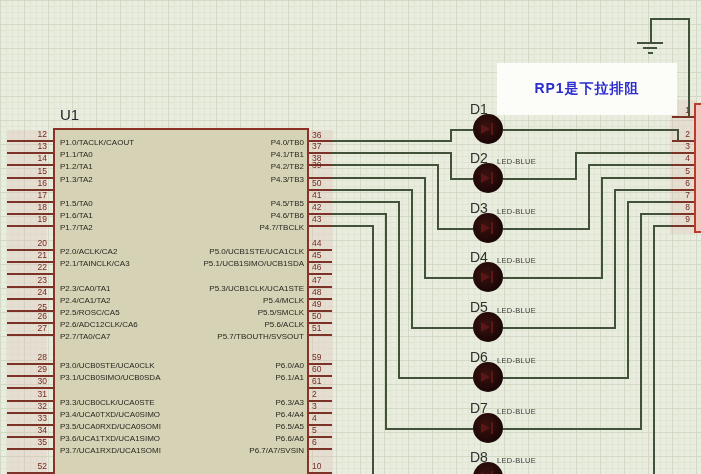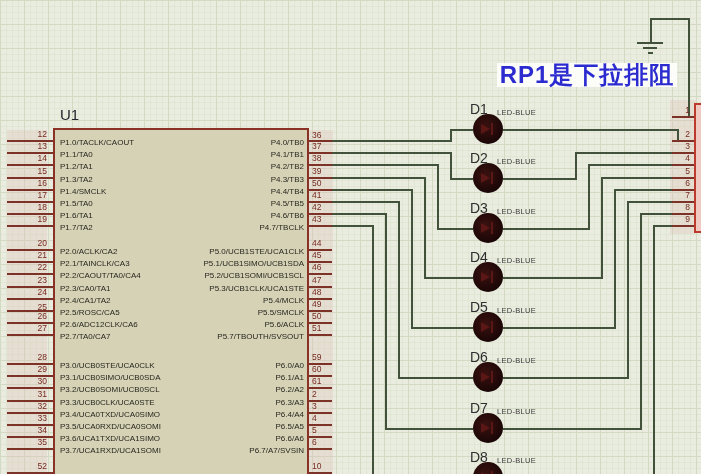--- a/index.html
+++ b/index.html
@@ -31,23 +31,23 @@
     background:radial-gradient(circle at 42% 40%, #3a1210 0%, #1a0606 72%);}
   .led .tri{position:absolute;left:8px;top:10px;width:0;height:0;
     border-top:5px solid transparent;border-bottom:5px solid transparent;border-left:9px solid #5a1715;}
   .led .bar{position:absolute;left:18px;top:9px;width:2px;height:12px;background:#5a1715;}
   .dref{position:absolute;left:470px;font-size:14px;color:#2e2e2e;}
   .dtype{position:absolute;left:497px;font-size:7.5px;color:#3c3c3c;letter-spacing:0.3px;}
   .rp1-body{position:absolute;left:694px;top:103px;width:7px;height:130px;box-sizing:border-box;
     background:#f0c9c0;border:2px solid #bb3a2c;border-right:none;}
   .rp1-no{position:absolute;left:676px;width:14px;text-align:right;font-size:8.5px;line-height:10px;color:#74291f;}
   .gbar{position:absolute;background:#42523a;height:2px;}
-  .ann{position:absolute;left:497px;top:63px;width:180px;height:24px;background:#fcfdf9;
+  .ann{position:absolute;left:497px;top:63px;width:180px;height:52px;background:#fcfdf9;
     display:flex;align-items:center;justify-content:center;
-    font-size:24px;font-weight:bold;color:#2b2bd0;letter-spacing:1px;white-space:nowrap;text-align:right;}
+    font-size:14px;font-weight:bold;color:#2b2bd0;letter-spacing:1px;white-space:nowrap;text-align:right;}
 </style>
 </head>
 <body>
 
 <div class="stage">
 
   <div class="tint" style="left:7px;top:130px;width:40px;height:344px"></div>
   <div class="tint" style="left:309px;top:130px;width:24px;height:344px"></div>
   <div class="tint" style="left:670px;top:100px;width:26px;height:134px"></div>
 
@@ -184,48 +184,40 @@
         <span>P4.1/TB1</span>
       </div>
     <div class="crow" style="top:30px">
         <span>P1.2/TA1</span>
         <span>P4.2/TB2</span>
       </div>
     <div class="crow" style="top:43px">
         <span>P1.3/TA2</span>
         <span>P4.3/TB3</span>
       </div>
-    <div class="crow" style="top:55px">
-        <span>P1.4/SMCLK</span>
-        <span>P4.4/TB4</span>
-      </div>
     <div class="crow" style="top:67px">
         <span>P1.5/TA0</span>
         <span>P4.5/TB5</span>
       </div>
     <div class="crow" style="top:79px">
         <span>P1.6/TA1</span>
         <span>P4.6/TB6</span>
       </div>
     <div class="crow" style="top:91px">
         <span>P1.7/TA2</span>
         <span>P4.7/TBCLK</span>
       </div>
     <div class="crow" style="top:115px">
         <span>P2.0/ACLK/CA2</span>
         <span>P5.0/UCB1STE/UCA1CLK</span>
       </div>
     <div class="crow" style="top:127px">
         <span>P2.1/TAINCLK/CA3</span>
         <span>P5.1/UCB1SIMO/UCB1SDA</span>
       </div>
-    <div class="crow" style="top:139px">
-        <span>P2.2/CAOUT/TA0/CA4</span>
-        <span>P5.2/UCB1SOMI/UCB1SCL</span>
-      </div>
     <div class="crow" style="top:152px">
         <span>P2.3/CA0/TA1</span>
         <span>P5.3/UCB1CLK/UCA1STE</span>
       </div>
     <div class="crow" style="top:164px">
         <span>P2.4/CA1/TA2</span>
         <span>P5.4/MCLK</span>
       </div>
     <div class="crow" style="top:176px">
         <span>P2.5/ROSC/CA5</span>
@@ -239,24 +231,20 @@
         <span>P2.7/TA0/CA7</span>
         <span>P5.7/TBOUTH/SVSOUT</span>
       </div>
     <div class="crow" style="top:229px">
         <span>P3.0/UCB0STE/UCA0CLK</span>
         <span>P6.0/A0</span>
       </div>
     <div class="crow" style="top:241px">
         <span>P3.1/UCB0SIMO/UCB0SDA</span>
         <span>P6.1/A1</span>
-      </div>
-    <div class="crow" style="top:253px">
-        <span>P3.2/UCB0SOMI/UCB0SCL</span>
-        <span>P6.2/A2</span>
       </div>
     <div class="crow" style="top:266px">
         <span>P3.3/UCB0CLK/UCA0STE</span>
         <span>P6.3/A3</span>
       </div>
     <div class="crow" style="top:278px">
         <span>P3.4/UCA0TXD/UCA0SIMO</span>
         <span>P6.4/A4</span>
       </div>
     <div class="crow" style="top:290px">
@@ -299,21 +287,21 @@
   <span class="pin-no pnl" style="top:389px">31</span>
   <span class="pin-no pnl" style="top:401px">32</span>
   <span class="pin-no pnl" style="top:413px">33</span>
   <span class="pin-no pnl" style="top:425px">34</span>
   <span class="pin-no pnl" style="top:437px">35</span>
   <span class="pin-no pnl" style="top:461px">52</span>
 
   <span class="pin-no pnr" style="top:130px">36</span>
   <span class="pin-no pnr" style="top:141px">37</span>
   <span class="pin-no pnr" style="top:153px">38</span>
-  <span class="pin-no pnr" style="top:166px">39</span>
+  <span class="pin-no pnr" style="top:160px">39</span>
   <span class="pin-no pnr" style="top:178px">50</span>
   <span class="pin-no pnr" style="top:190px">41</span>
   <span class="pin-no pnr" style="top:202px">42</span>
   <span class="pin-no pnr" style="top:214px">43</span>
   <span class="pin-no pnr" style="top:238px">44</span>
   <span class="pin-no pnr" style="top:250px">45</span>
   <span class="pin-no pnr" style="top:262px">46</span>
   <span class="pin-no pnr" style="top:275px">47</span>
   <span class="pin-no pnr" style="top:287px">48</span>
   <span class="pin-no pnr" style="top:299px">49</span>

